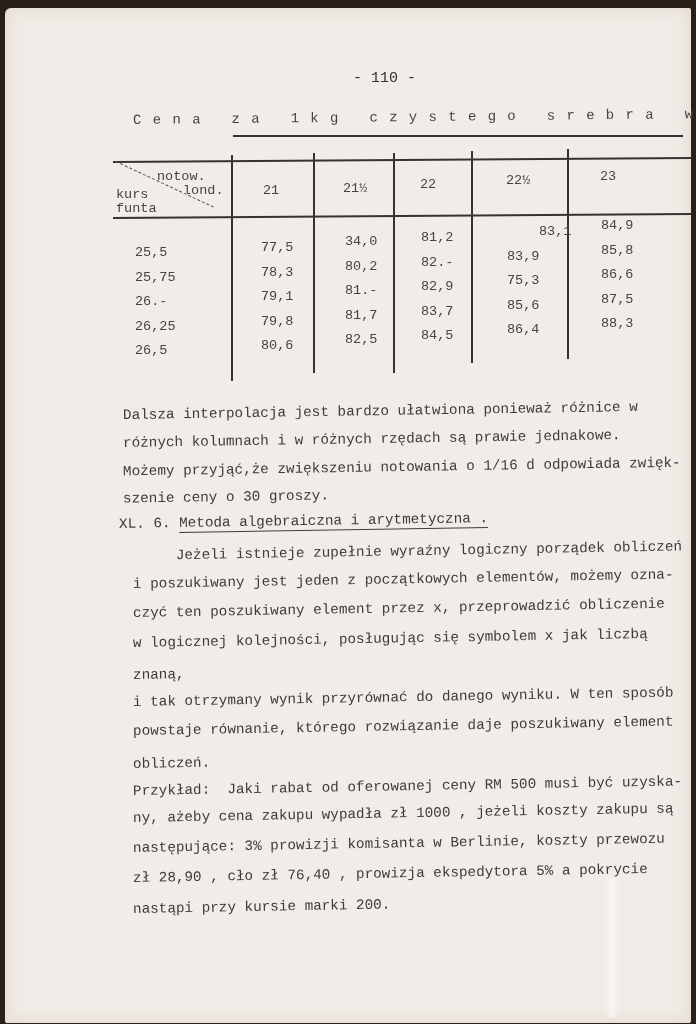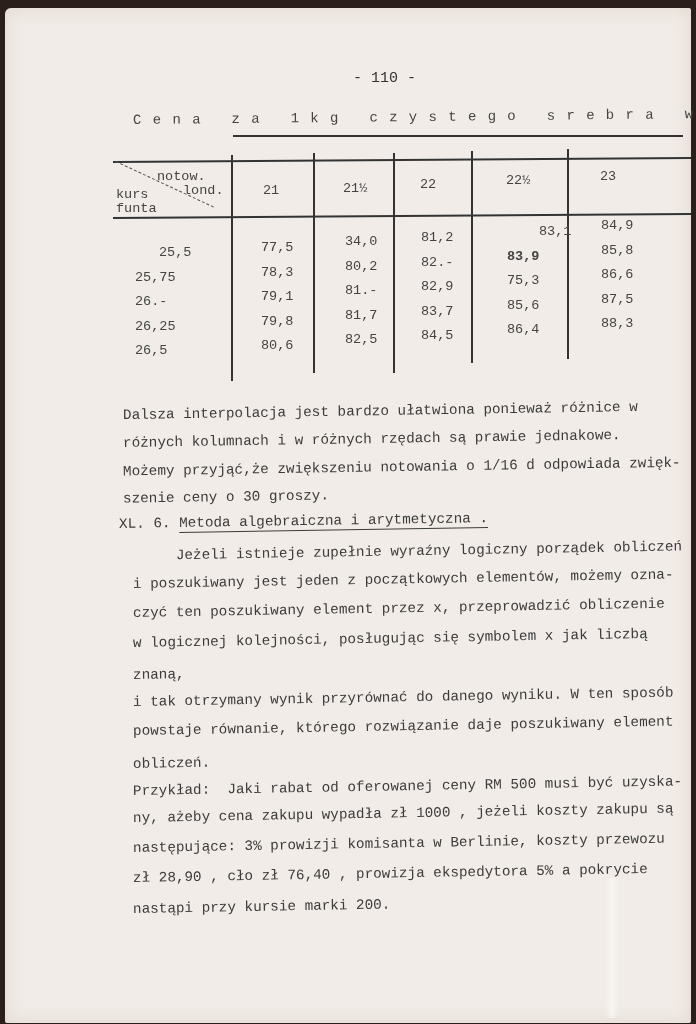--- a/index.html
+++ b/index.html
@@ -54,31 +54,31 @@
     <div class="vrule" style="left:358px; top:6px; height:212px;"></div>
     <div class="vrule" style="left:454px; top:4px; height:210px;"></div>
 
     <div class="cell hdr" style="left:150px; top:38px;">21</div>
     <div class="cell hdr" style="left:230px; top:36px;">21½</div>
     <div class="cell hdr" style="left:307px; top:32px;">22</div>
     <div class="cell hdr" style="left:393px; top:28px;">22½</div>
     <div class="cell hdr" style="left:487px; top:24px;">23</div>
 
     <div id="rows">
-        <div class="cell" style="left: 22px; top: 100px; margin-left: 24px;">25,5</div>
+        <div class="cell" style="left: 22px; top: 100px;">25,5</div>
         <div class="cell" style="left: 148px; top: 95px;">77,5</div>
         <div class="cell" style="left: 232px; top: 89px;">34,0</div>
         <div class="cell" style="left: 308px; top: 85px;">81,2</div>
         <div class="cell" style="left: 394px; top: 79px; margin-left: 32px;">83,1</div>
         <div class="cell" style="left: 488px; top: 73px;">84,9</div>
         <div class="cell" style="left: 22px; top: 124.5px;">25,75</div>
         <div class="cell" style="left: 148px; top: 119.5px;">78,3</div>
         <div class="cell" style="left: 232px; top: 113.5px;">80,2</div>
         <div class="cell" style="left: 308px; top: 109.5px;">82.-</div>
-        <div class="cell" style="left: 394px; top: 103.5px; font-weight: bold;">83,9</div>
+        <div class="cell" style="left: 394px; top: 103.5px;">83,9</div>
         <div class="cell" style="left: 488px; top: 97.5px;">85,8</div>
         <div class="cell" style="left: 22px; top: 149px; text-align: center;">26.-</div>
         <div class="cell" style="left: 148px; top: 144px;">79,1</div>
         <div class="cell" style="left: 232px; top: 138px;">81.-</div>
         <div class="cell" style="left: 308px; top: 134px;">82,9</div>
         <div class="cell" style="left: 394px; top: 128px;">75,3</div>
         <div class="cell" style="left: 488px; top: 122px;">86,6</div>
         <div class="cell" style="left: 22px; top: 173.5px;">26,25</div>
         <div class="cell" style="left: 148px; top: 168.5px;">79,8</div>
         <div class="cell" style="left: 232px; top: 162.5px;">81,7</div>

